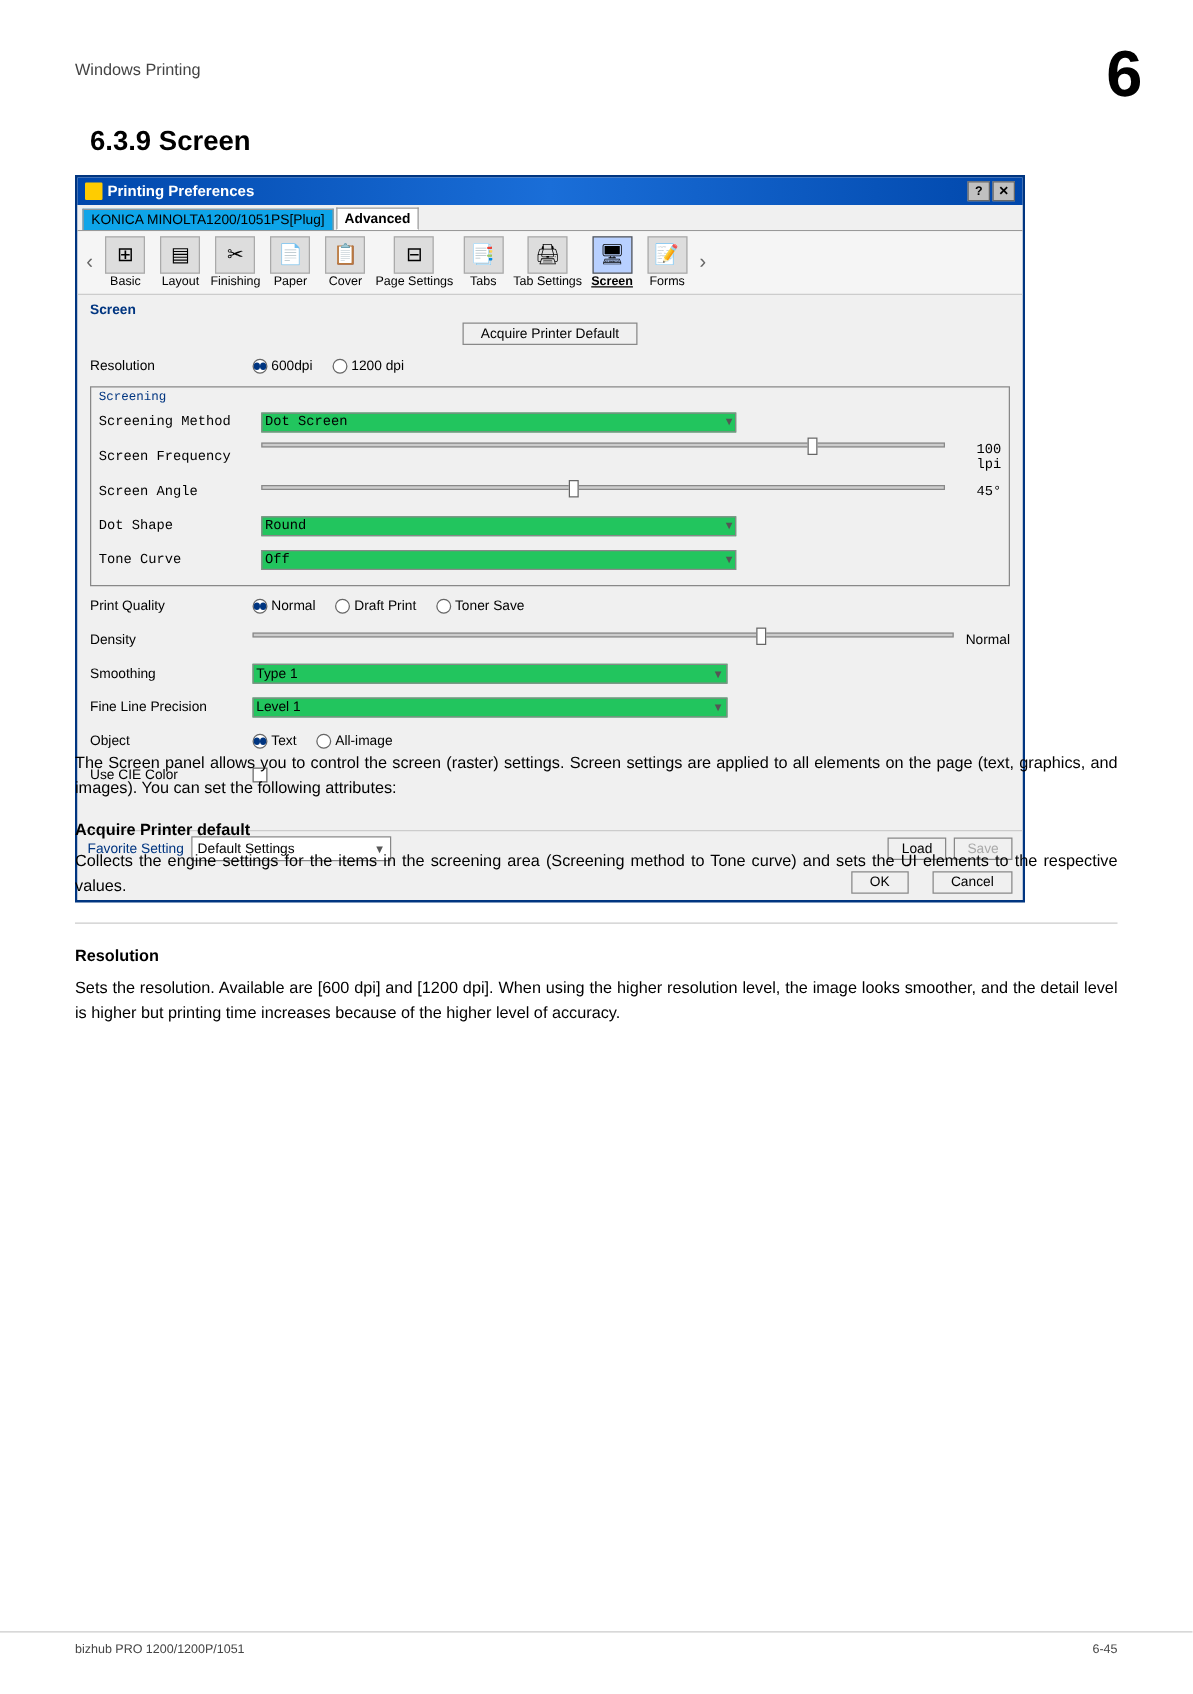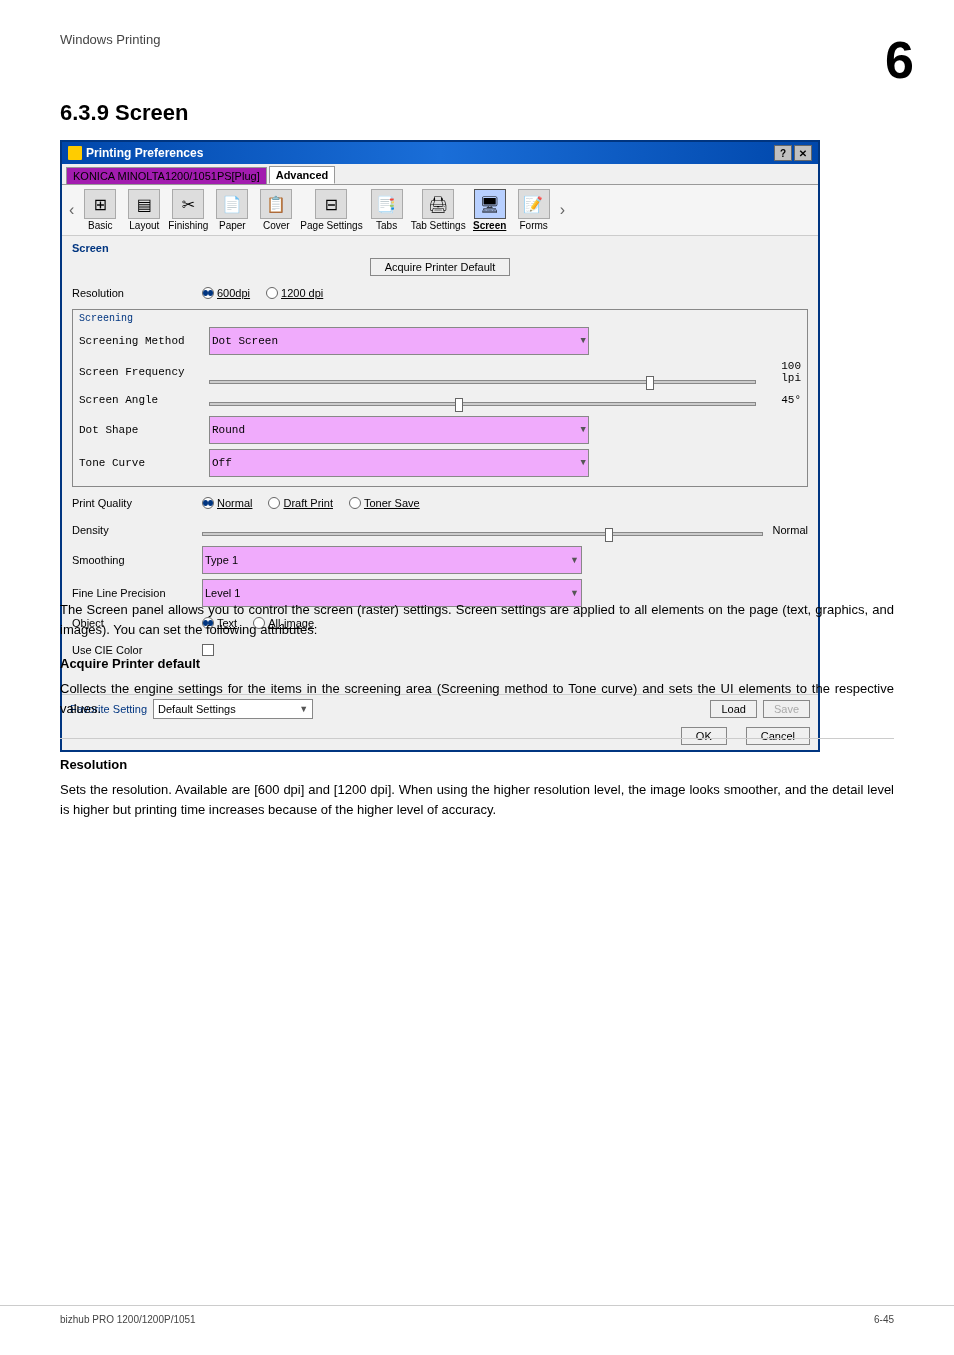--- a/index.html
+++ b/index.html
@@ -19,31 +19,31 @@
       top: 30px;
       right: 40px;
       font-size: 52px;
       font-weight: bold;
       color: #000;
     }
 
     
     .page-label {
       position: absolute;
-      top: 32px;
+      top: 48px;
       left: 60px;
       font-size: 13px;
       color: #444;
     }
 
     
     .section-heading {
       position: absolute;
       top: 100px;
-      left: 60px;
+      left: 72px;
       font-size: 22px;
       font-weight: bold;
       color: #000;
     }
 
     
     .dialog-container {
       position: absolute;
       top: 140px;
       left: 60px;
@@ -100,21 +100,21 @@
       align-items: center;
       background: #f0f0f0;
       border-bottom: 1px solid #999;
       padding: 2px 4px 0 4px;
       gap: 2px;
     }
 
     .dialog-tab {
       padding: 2px 6px;
       font-size: 11px;
-      background: #a21caf;
+      background: #0ea5e9;
       border: 1px solid #999;
       border-bottom: none;
       cursor: pointer;
       white-space: nowrap;
     }
 
     .dialog-tab.active {
       background: #fff;
       font-weight: bold;
       border-bottom: 1px solid #fff;
@@ -198,21 +198,20 @@
     .row-control {
       flex: 1;
       display: flex;
       align-items: center;
       gap: 8px;
     }
 
     .radio-group {
       display: flex;
       gap: 16px;
-      text-decoration: underline;
     }
 
     .radio-item {
       display: flex;
       align-items: center;
       gap: 3px;
       font-size: 11px;
     }
 
     .radio-circle {
@@ -252,21 +251,21 @@
     }
 
     .sub-section-label {
       font-size: 10px;
       color: #003580;
       margin-bottom: 3px;
     }
 
     .slider-row {
       display: flex;
-      align-items: flex-end;
+      align-items: flex-start;
       gap: 0;
     }
 
     .slider-track {
       flex: 1;
       height: 4px;
       background: #ccc;
       border: 1px solid #888;
       position: relative;
     }
@@ -282,27 +281,27 @@
 
     .slider-value {
       font-size: 11px;
       width: 45px;
       text-align: right;
     }
 
     .select-control {
       flex: 1;
       border: 1px solid #888;
-      background: #f0abfc;
+      background: #22c55e;
       font-size: 11px;
       padding: 1px 2px;
       display: flex;
       align-items: center;
       justify-content: space-between;
-      height: 28px;
+      height: 16px;
     }
 
     .select-arrow {
       font-size: 9px;
       color: #555;
     }
 
     .checkbox-box {
       width: 12px;
       height: 12px;

